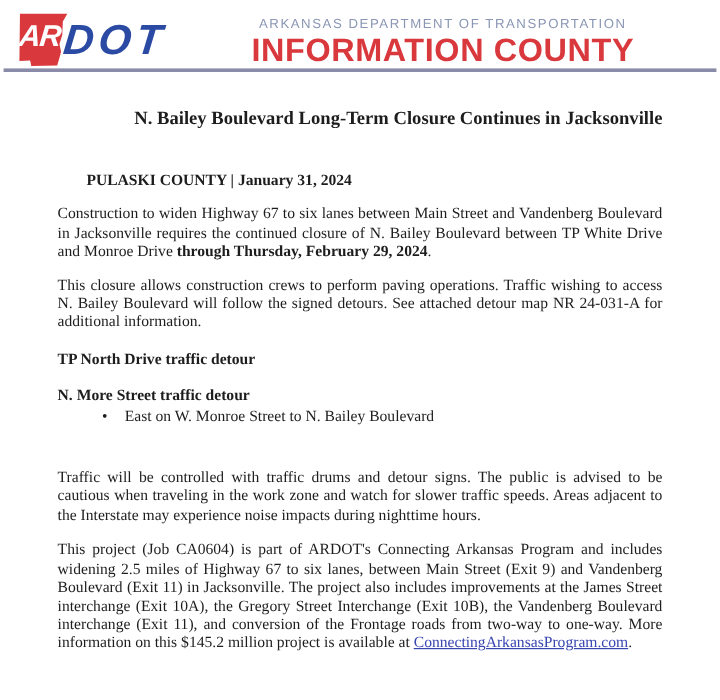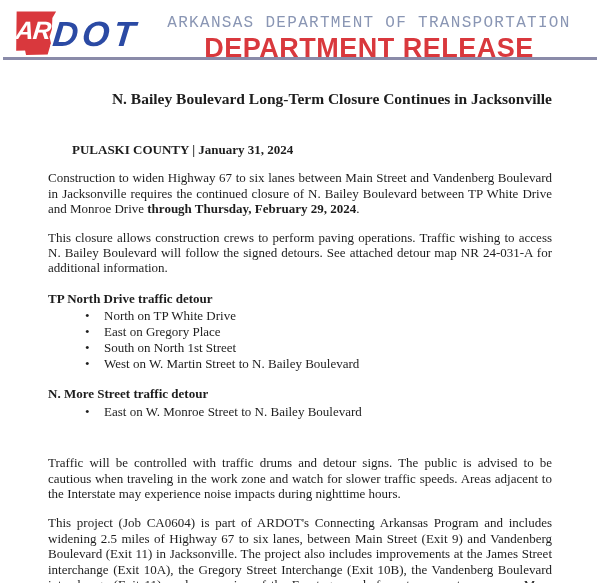--- a/index.html
+++ b/index.html
@@ -61,22 +61,22 @@
     text-shadow: -2px 0 0 #fff, 2px 0 0 #fff, 0 -2px 0 #fff, 0 2px 0 #fff,
                  -1px -1px 0 #fff, 1px 1px 0 #fff, -1px 1px 0 #fff, 1px -1px 0 #fff;
   }
   .header-text {
     flex: 1;
     text-align: center;
     padding-top: 7px;
     padding-right: 12px;
   }
   .agency {
-    font-family: Liberation Mono, monospace;
-    font-size: 16px;
+    font-family: Liberation Sans, sans-serif;
+    font-size: 11px;
     letter-spacing: 1.3px;
     color: #8a96b4;
     white-space: nowrap;
   }
   .release {
     font-family: "Liberation Sans", sans-serif;
     font-weight: 700;
     font-size: 27px;
     letter-spacing: 0.5px;
     color: #d9383d;
@@ -146,43 +146,37 @@
   <header class="header">
     <div class="logo">
       <svg class="state-svg" viewBox="0 0 100 100">
         <polygon points="12,4 96,4 88,18 87,42 82,58 85,72 78,96 32,97 30,87 11,88" fill="#d9383d"></polygon>
       </svg>
       <span class="logo-ar">AR</span>
       <span class="logo-dot">DOT</span>
     </div>
     <div class="header-text">
       <div class="agency">ARKANSAS DEPARTMENT OF TRANSPORTATION</div>
-      <div class="release">DEPARTMENT RELEASE</div>
+      <div class="release">INFORMATION COUNTY</div>
     </div>
   </header>
 
   <div class="rule"></div>
 
   <main class="content">
 
     <h1 class="doc-title">N. Bailey Boulevard Long-Term Closure Continues in Jacksonville</h1>
 
     <div class="dateline">PULASKI COUNTY | January 31, 2024</div>
 
     <p><span>Construction to widen Highway 67 to six lanes between Main Street and Vandenberg Boulevard in Jacksonville requires the continued closure of N. Bailey Boulevard between TP White Drive and Monroe Drive </span><span class="b">through Thursday, February 29, 2024</span><span>.</span></p>
 
     <p>This closure allows construction crews to perform paving operations. Traffic wishing to access N. Bailey Boulevard will follow the signed detours. See attached detour map NR 24-031-A for additional information.</p>
 
     <div class="list-heading">TP North Drive traffic detour</div>
-    <ul class="detour-list">
-        <li><span>North on TP White Drive</span></li>
-        <li><span>East on Gregory Place</span></li>
-        <li><span>South on North 1st Street</span></li>
-        <li><span>West on W. Martin Street to N. Bailey Boulevard</span></li>
-      </ul>
 
     <div class="list-heading">N. More Street traffic detour</div>
     <ul class="detour-list">
         <li><span>East on W. Monroe Street to N. Bailey Boulevard</span></li>
       </ul>
 
     <p class="p-traffic">Traffic will be controlled with traffic drums and detour signs. The public is advised to be cautious when traveling in the work zone and watch for slower traffic speeds. Areas adjacent to the Interstate may experience noise impacts during nighttime hours.</p>
 
     <p class="p-project"><span>This project (Job CA0604) is part of ARDOT's Connecting Arkansas Program and includes widening 2.5 miles of Highway 67 to six lanes, between Main Street (Exit 9) and Vandenberg Boulevard (Exit 11) in Jacksonville. The project also includes improvements at the James Street interchange (Exit 10A), the Gregory Street Interchange (Exit 10B), the Vandenberg Boulevard interchange (Exit 11), and conversion of the Frontage roads from two-way to one-way. More information on this $145.2 million project is available at </span><span class="link">ConnectingArkansasProgram.com</span><span>.</span></p>
 

